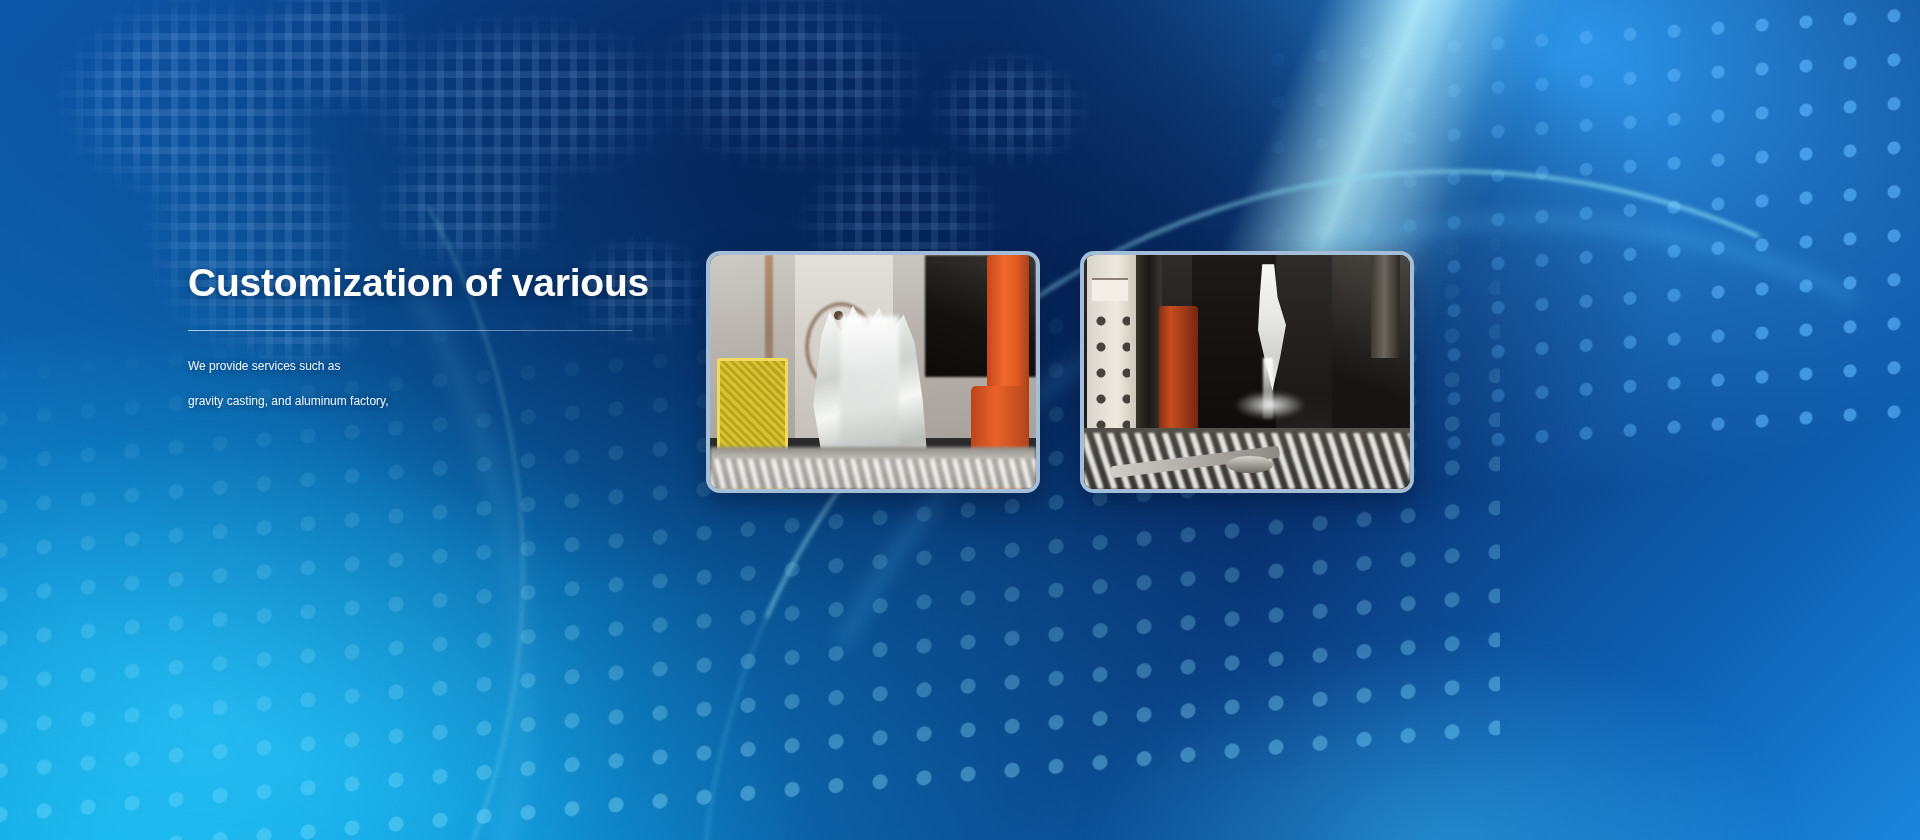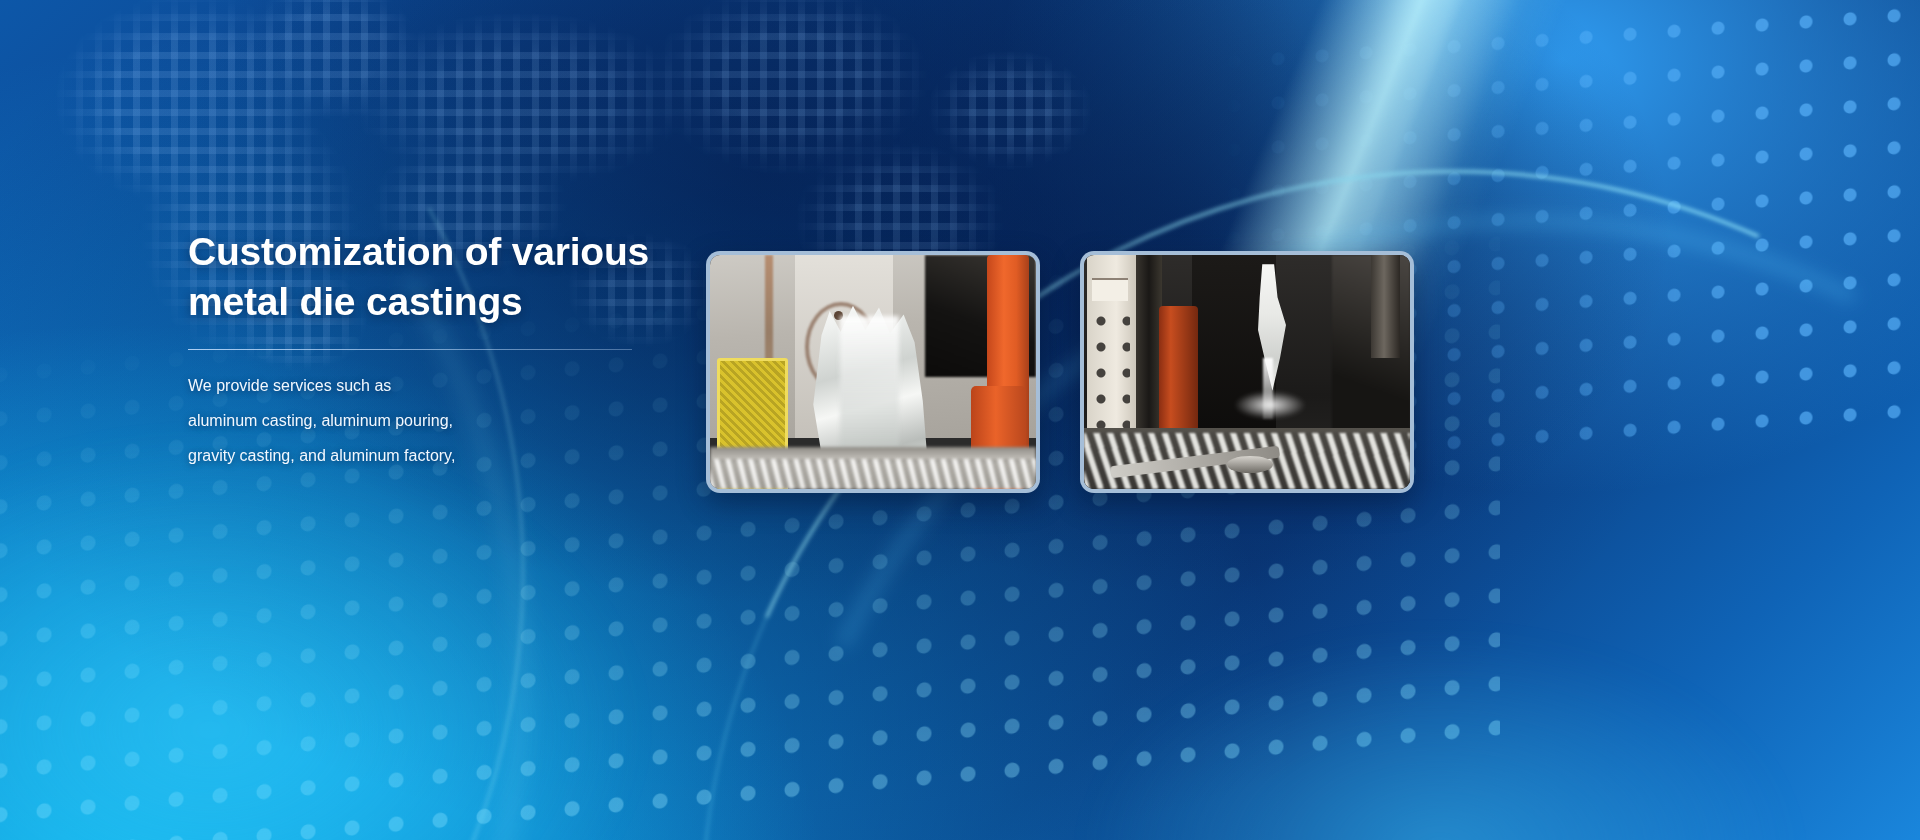--- a/index.html
+++ b/index.html
@@ -120,32 +120,32 @@
     filter:blur(16px);
   }
   .vignette{
     position:absolute;inset:0;
     background:radial-gradient(ellipse 1250px 760px at 820px 330px, rgba(0,20,60,.30) 0%, rgba(0,20,60,0) 70%);
   }
 
   
   .content{position:absolute;inset:0;}
 
-  .copy{position:absolute;left:188px;top:227px;width:470px;}
+  .copy{position:absolute;left:188px;top:258px;width:470px;}
   .headline{
     margin:0;font-size:39px;line-height:50px;font-weight:bold;color:#ffffff;
     letter-spacing:-.2px;text-shadow:0 2px 10px rgba(0,20,50,.45);
   }
   .rule{
     margin-top:22px;width:444px;height:1px;
     background:linear-gradient(to right, rgba(200,225,255,.85), rgba(200,225,255,.35));
   }
   .para{margin-top:26px;}
   .para p{
-    margin:0 0 16px 0;font-size:16px;line-height:19px;color:#f2f8ff;
+    margin:0 0 16px 0;font-size:12px;line-height:19px;color:#f2f8ff;
     text-shadow:0 1px 6px rgba(0,25,60,.55);white-space:nowrap;
   }
   .para p:last-child{margin-bottom:0;}
 
   
   .photo{
     position:absolute;border-radius:14px;overflow:hidden;
     border:4px solid rgba(176,203,231,.92);
     box-shadow:0 10px 28px rgba(0,18,48,.45);
     background:#2b2b2b;
@@ -241,26 +241,24 @@
   <div class="streak arc-bl"></div>
   <div class="streak glow-bl"></div>
   <div class="streak glow-br"></div>
   <div class="vignette"></div>
 
   <div class="content">
 
     <div class="copy">
       <h1 class="headline">
         <span>Customization of various</span><br>
-        <span>metal die castings</span>
       </h1>
       <div class="rule"></div>
       <div class="para">
         <p>We provide services such as</p>
-        <p>aluminum casting, aluminum pouring,</p>
         <p>gravity casting, and aluminum factory,</p>
       </div>
     </div>
 
     <div class="photo photo-1">
       <div class="ph">
         <div class="p1-wall"></div>
         <div class="p1-wall2"></div>
         <div class="p1-rustline"></div>
         <div class="p1-ring"></div>

